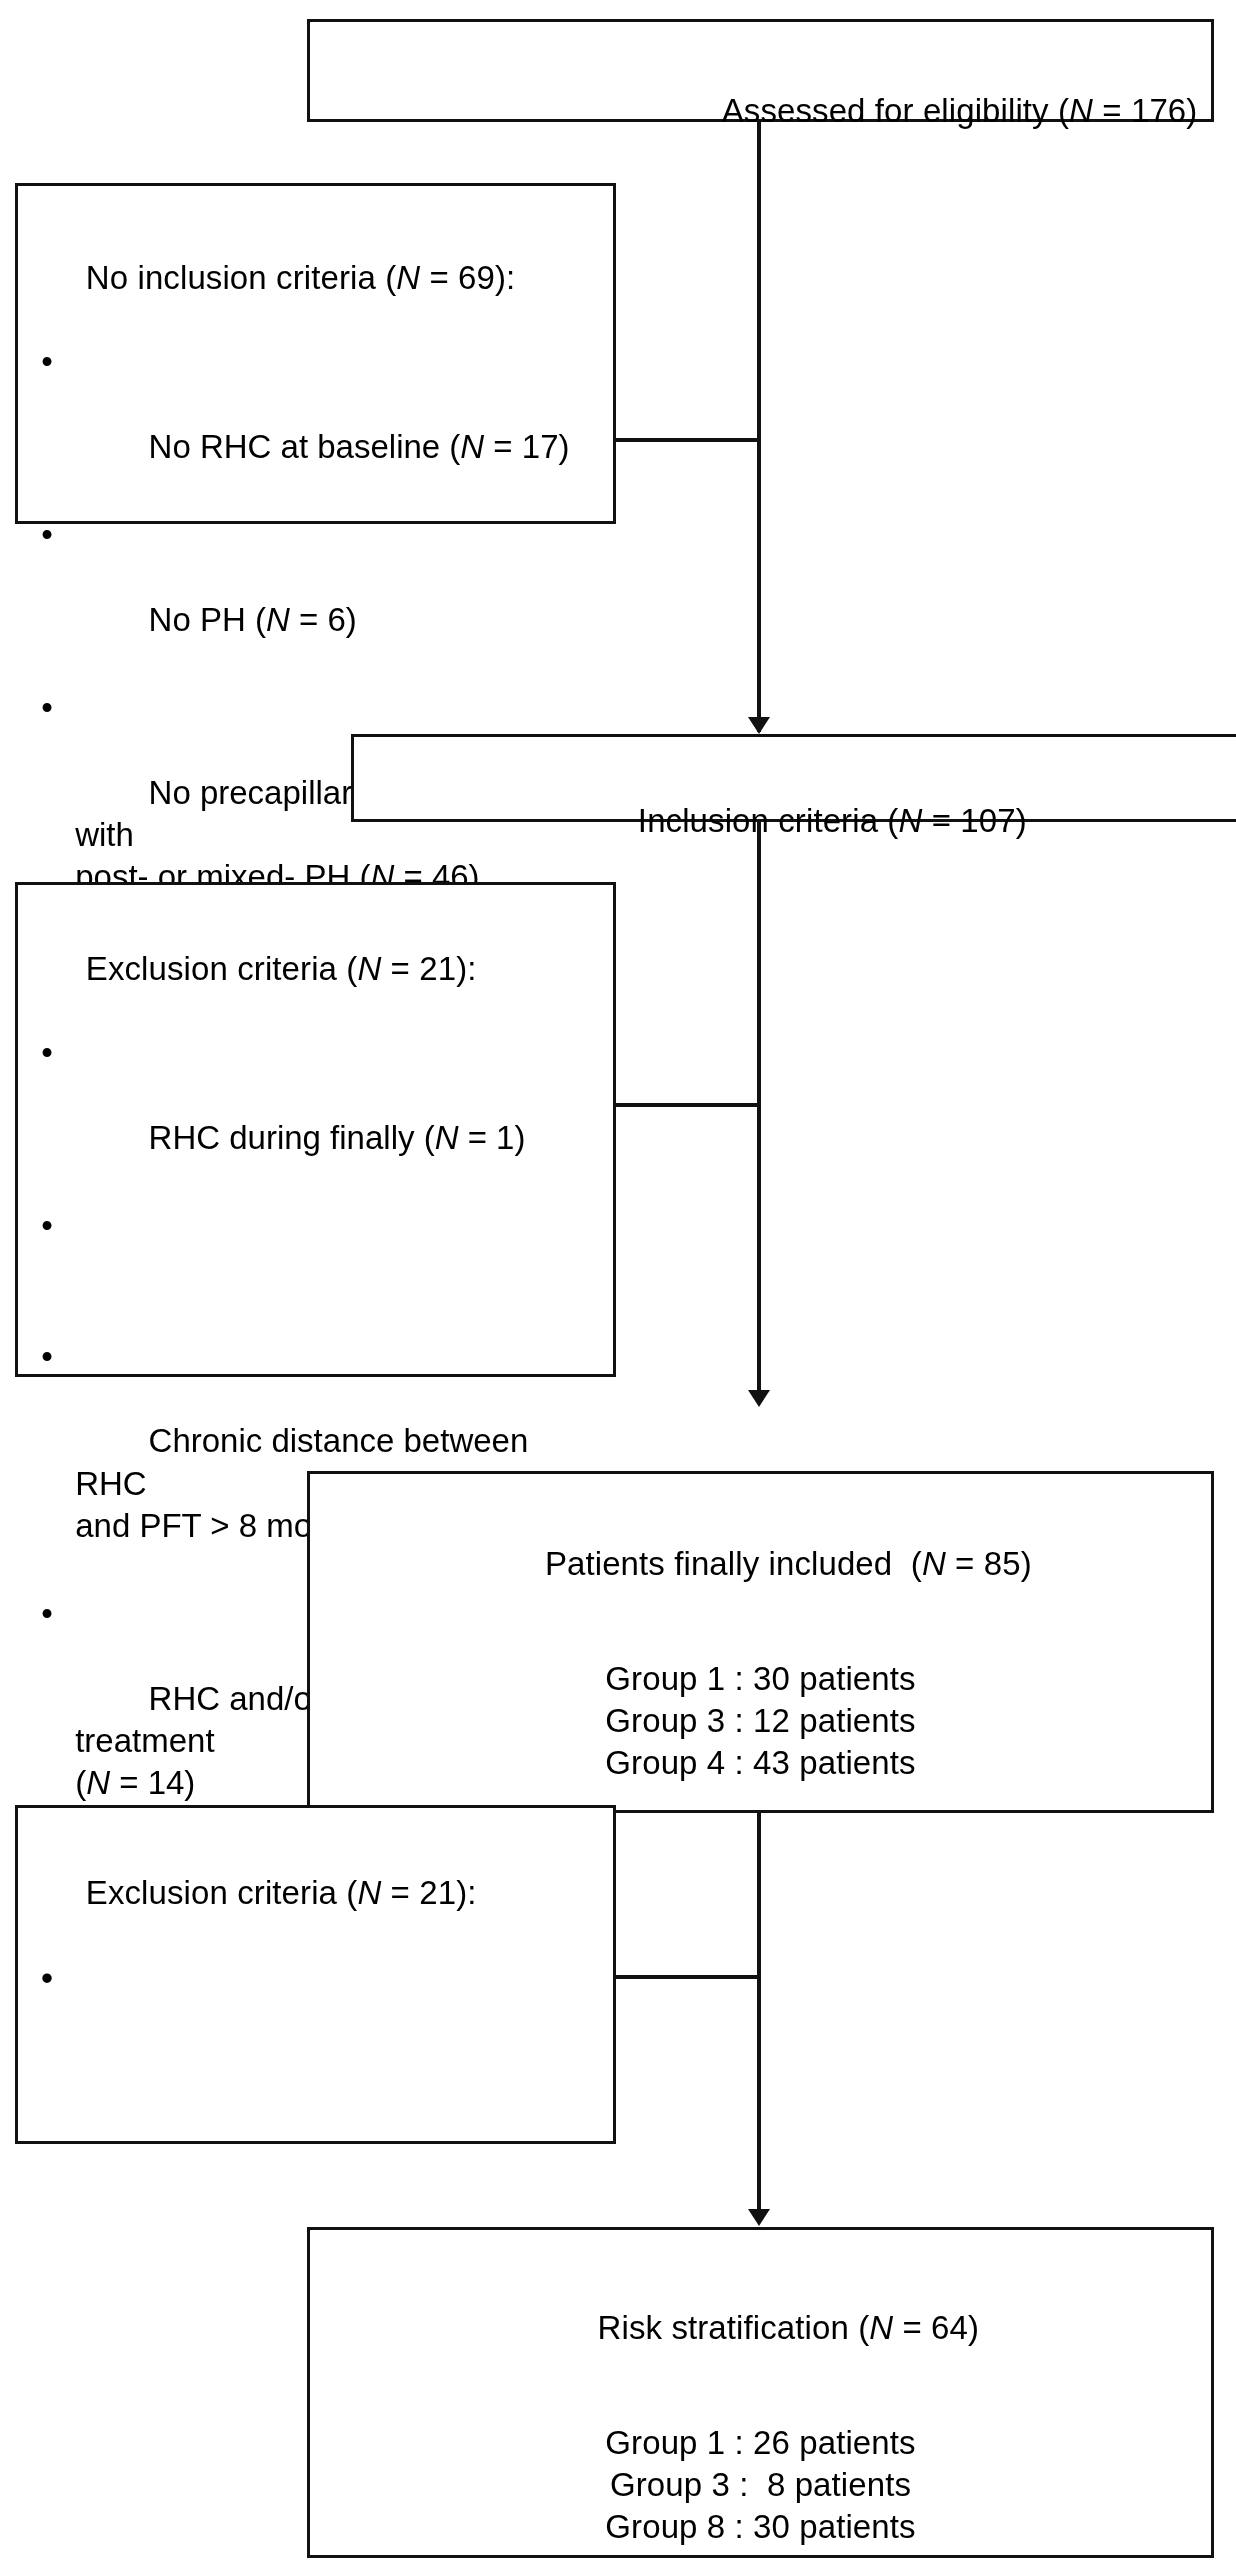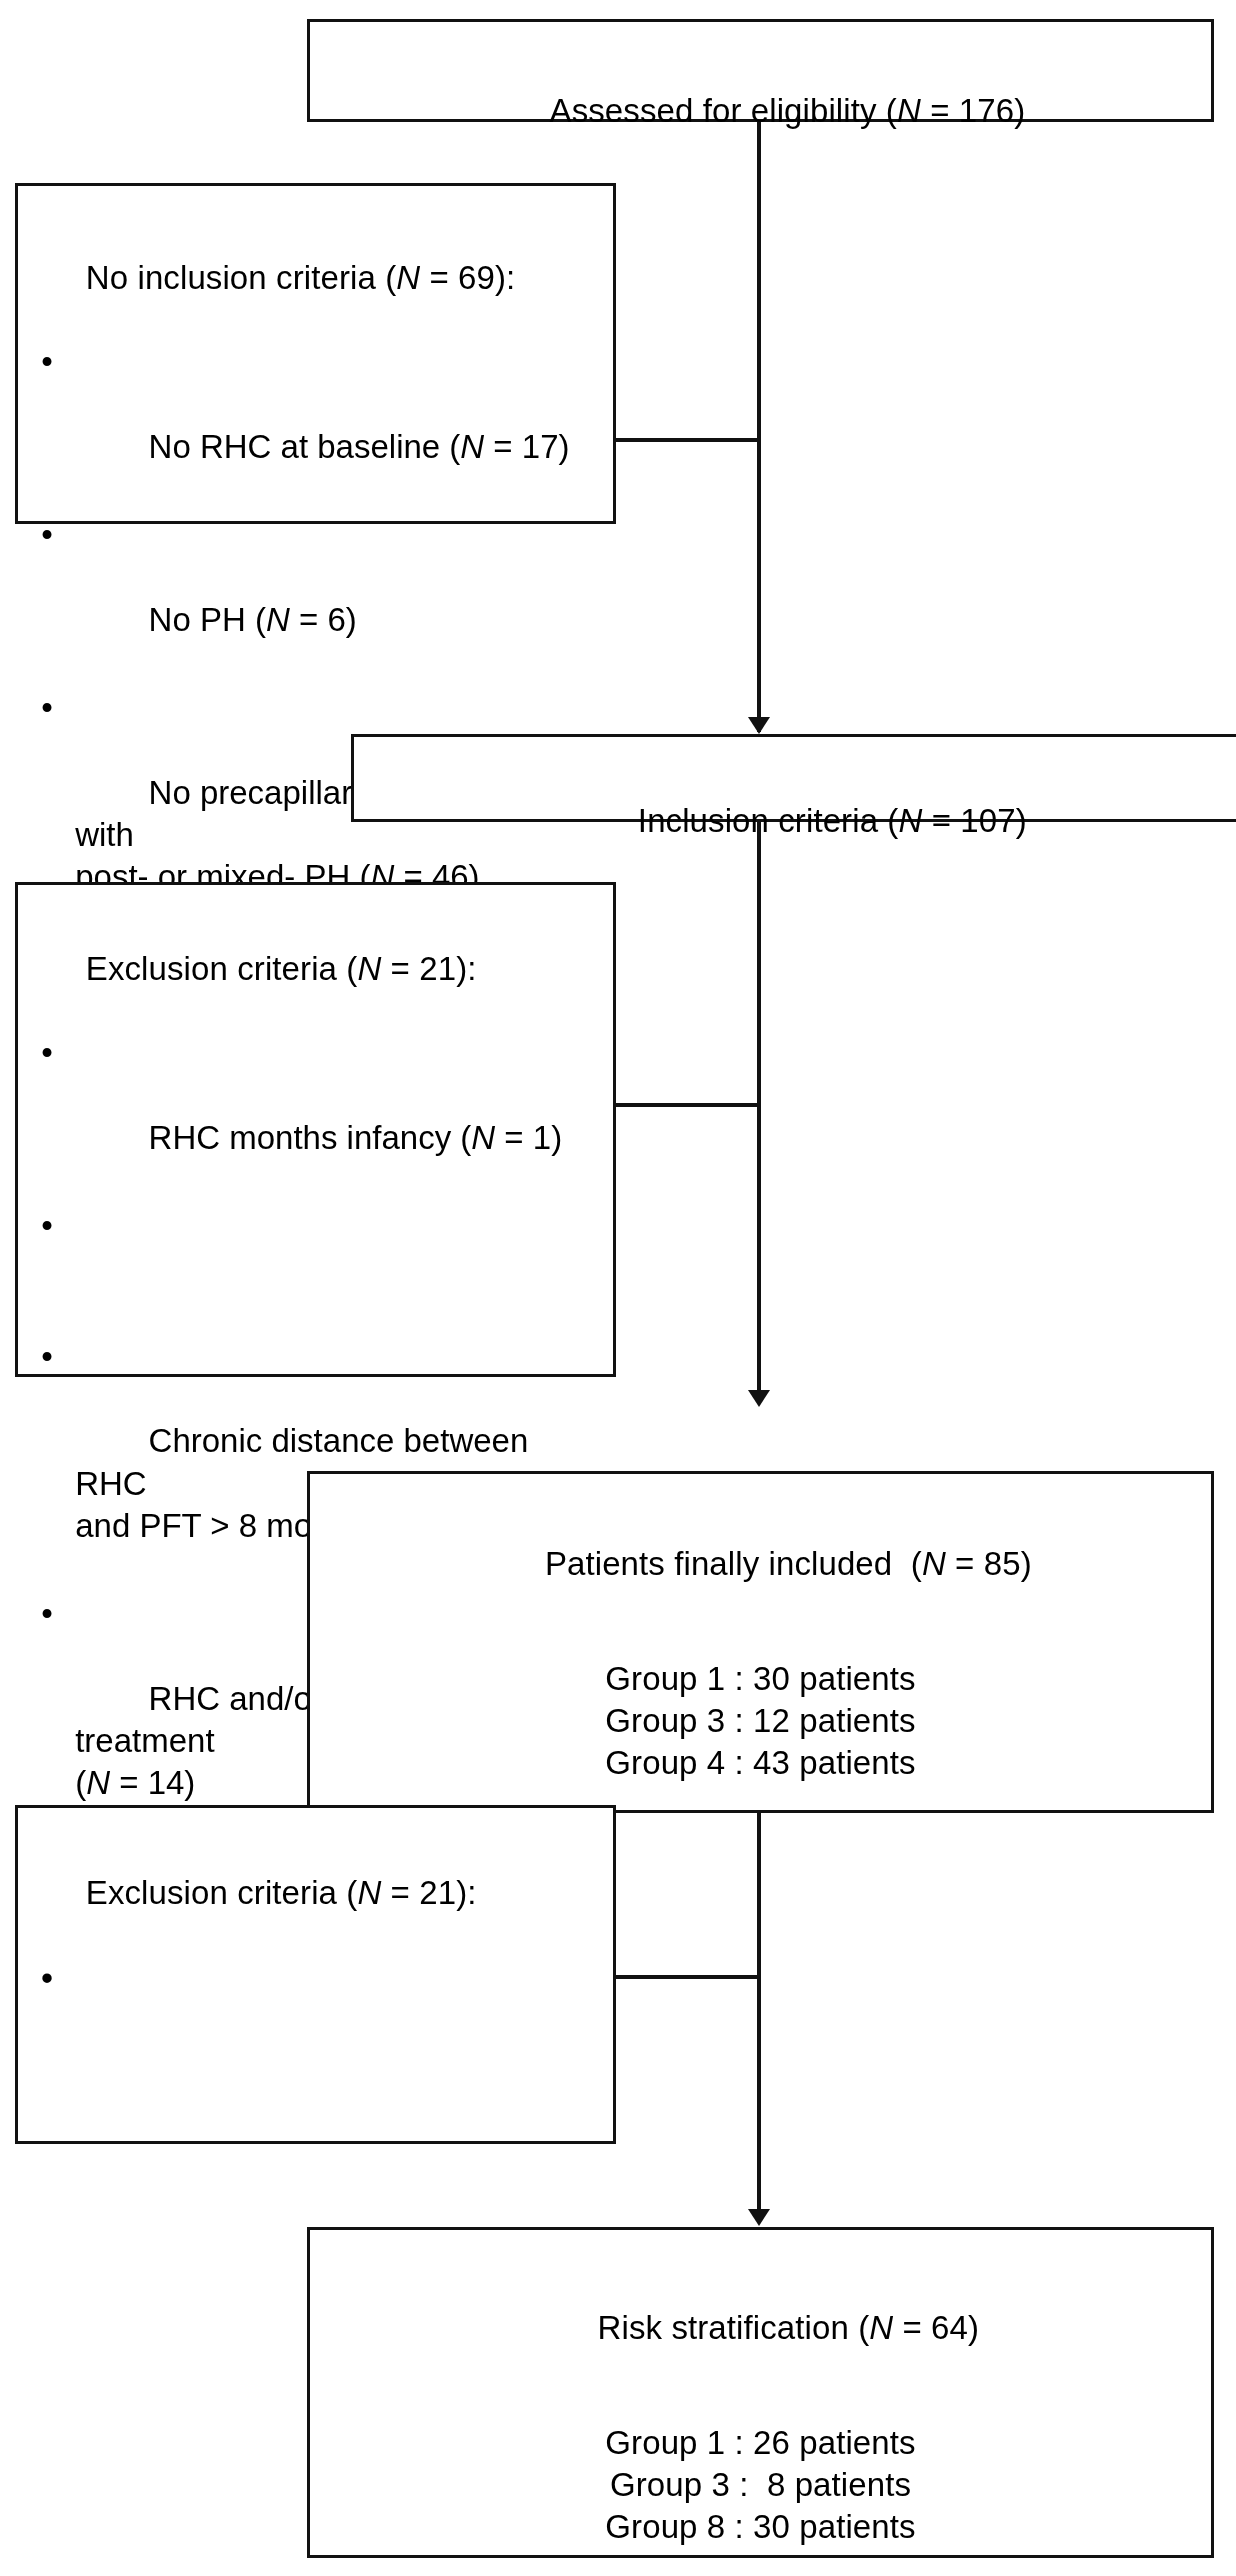--- a/index.html
+++ b/index.html
@@ -85,21 +85,21 @@
 
   <div class="hline" style="left:614px;top:1103px;width:145px;"></div>
   <div class="arrow-left" style="left:596px;top:1093px;"></div>
 
   <div class="vline" style="left:757px;top:1734px;height:489px;"></div>
   <div class="arrow-down" style="left:748px;top:2209px;"></div>
 
   <div class="hline" style="left:614px;top:1975px;width:145px;"></div>
   <div class="arrow-left" style="left:596px;top:1965px;"></div>
 
-  <div class="box box-center" style="left:307px;top:19px;width:907px;height:103px;padding:26px 13.6px 0 13.6px;">
+  <div class="box box-center" style="left:307px;top:19px;width:907px;height:103px;padding:26px 13.6px 0 13.6px;align-items:flex-end;">
     <div class="line center">
       <span>Assessed for eligibility</span><span> (</span><em class="n">N</em><span> = </span><span>176</span><span>)</span>
     </div>
   </div>
 
   <div class="box box-left" style="left:15px;top:183px;width:601px;height:341px;padding:28.5px 12.2px 0 12.2px;">
     <div class="line">
       <span>No inclusion criteria</span><span> (</span><em class="n">N</em><span> = </span><span>69</span><span>):</span>
     </div>
     <ul class="blist">
@@ -125,21 +125,21 @@
     </div>
   </div>
 
   <div class="box box-left" style="left:15px;top:882px;width:601px;height:495px;padding:20.4px 12.2px 0 12.2px;">
     <div class="line">
       <span>Exclusion criteria</span><span> (</span><em class="n">N</em><span> = </span><span>21</span><span>):</span>
     </div>
     <ul class="blist">
       <li class="bitem">
         <span class="bullet">•</span>
-        <span><span>RHC months infancy</span><span> (</span><em class="n">N</em><span> = </span><span>1</span><span>)</span></span>
+        <span><span>RHC during finally</span><span> (</span><em class="n">N</em><span> = </span><span>1</span><span>)</span></span>
       </li>
       <li class="bitem">
         <span class="bullet">•</span>
       </li>
       <li class="bitem">
         <span class="bullet">•</span>
         <span><span>Chronic distance between RHC
 and PFT &gt; 8 months (</span><em class="n">N</em><span> = </span><span>3</span><span>)</span></span>
       </li>
       <li class="bitem">

